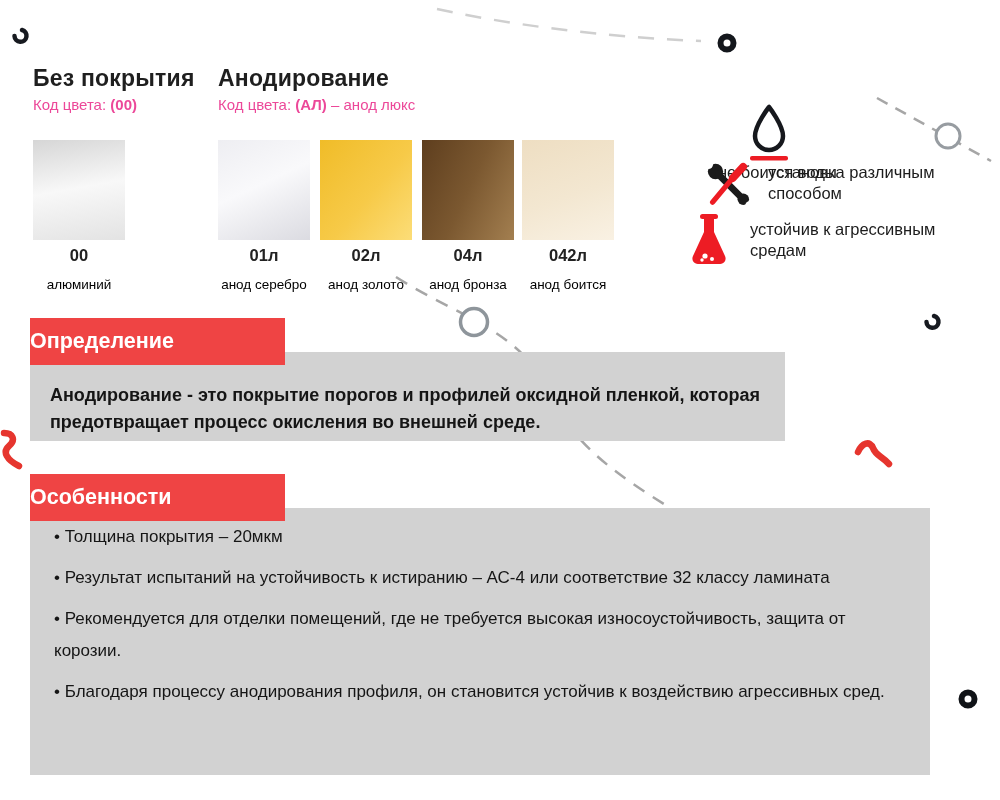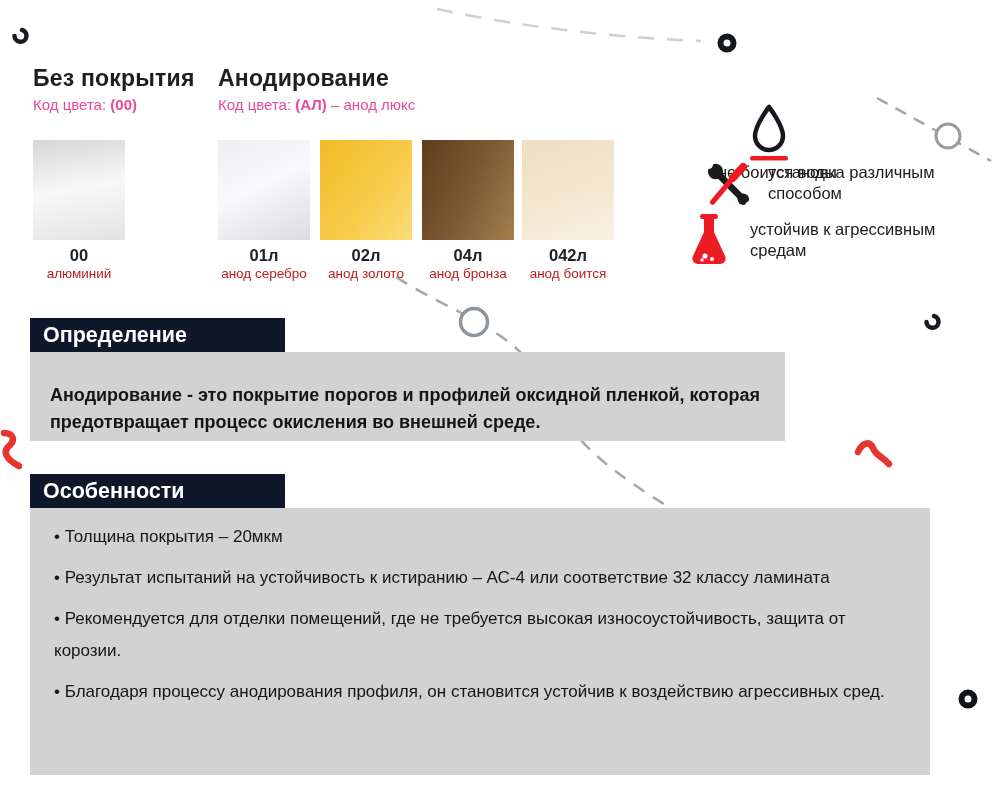--- a/index.html
+++ b/index.html
@@ -10,30 +10,30 @@
 
   
   .hgroup .title{font-size:23px;font-weight:700;color:#1f1f1f;letter-spacing:.2px;line-height:1.1;}
   .hgroup .sub{font-size:15px;color:#ec4899;margin-top:5px;}
   .hgroup .sub .bold{font-weight:700;}
 
   
   .swatch{position:absolute;top:140px;width:92px;height:100px;z-index:1;}
   .swl{position:absolute;top:246px;width:110px;text-align:center;z-index:1;}
   .swl .code{font-size:16.5px;font-weight:600;color:#222;}
-  .swl .name{font-size:13.5px;color:#b91c1c;margin-top:1px;}
+  .swl .name{font-size:13.5px;color:#000000;margin-top:12px;}
 
   
   .feat{position:absolute;display:flex;align-items:center;z-index:1;}
   .ficon{width:50px;display:flex;justify-content:center;align-items:center;flex:0 0 50px;}
   .feat .txt{font-size:16.5px;color:#1c1c1c;line-height:1.28;max-width:188px;margin-left:16px;}
 
   
-  .banner{position:absolute;left:30px;width:255px;height:34px;background:#0f172a;color:#ffffff;
-          display:flex;align-items:center;box-sizing:border-box;padding-left:13px;
+  .banner{position:absolute;left:30px;width:255px;height:47px;background:#ef4444;color:#ffffff;
+          display:flex;align-items:center;box-sizing:border-box;
           font-size:21.5px;font-weight:700;z-index:2;}
   .graybox{position:absolute;left:30px;background:#d2d2d2;box-sizing:border-box;z-index:1;color:#151515;}
   .defbox{top:352px;width:755px;height:89px;padding:30px 20px;font-size:18px;font-weight:600;line-height:1.52;}
   .featbox{top:508px;width:900px;height:267px;padding:13px 24px;font-size:17px;font-weight:500;}
   .featbox p{margin:0 0 9px 0;line-height:1.88;}
 </style>
 </head>
 <body>
 
 <div class="canvas">

